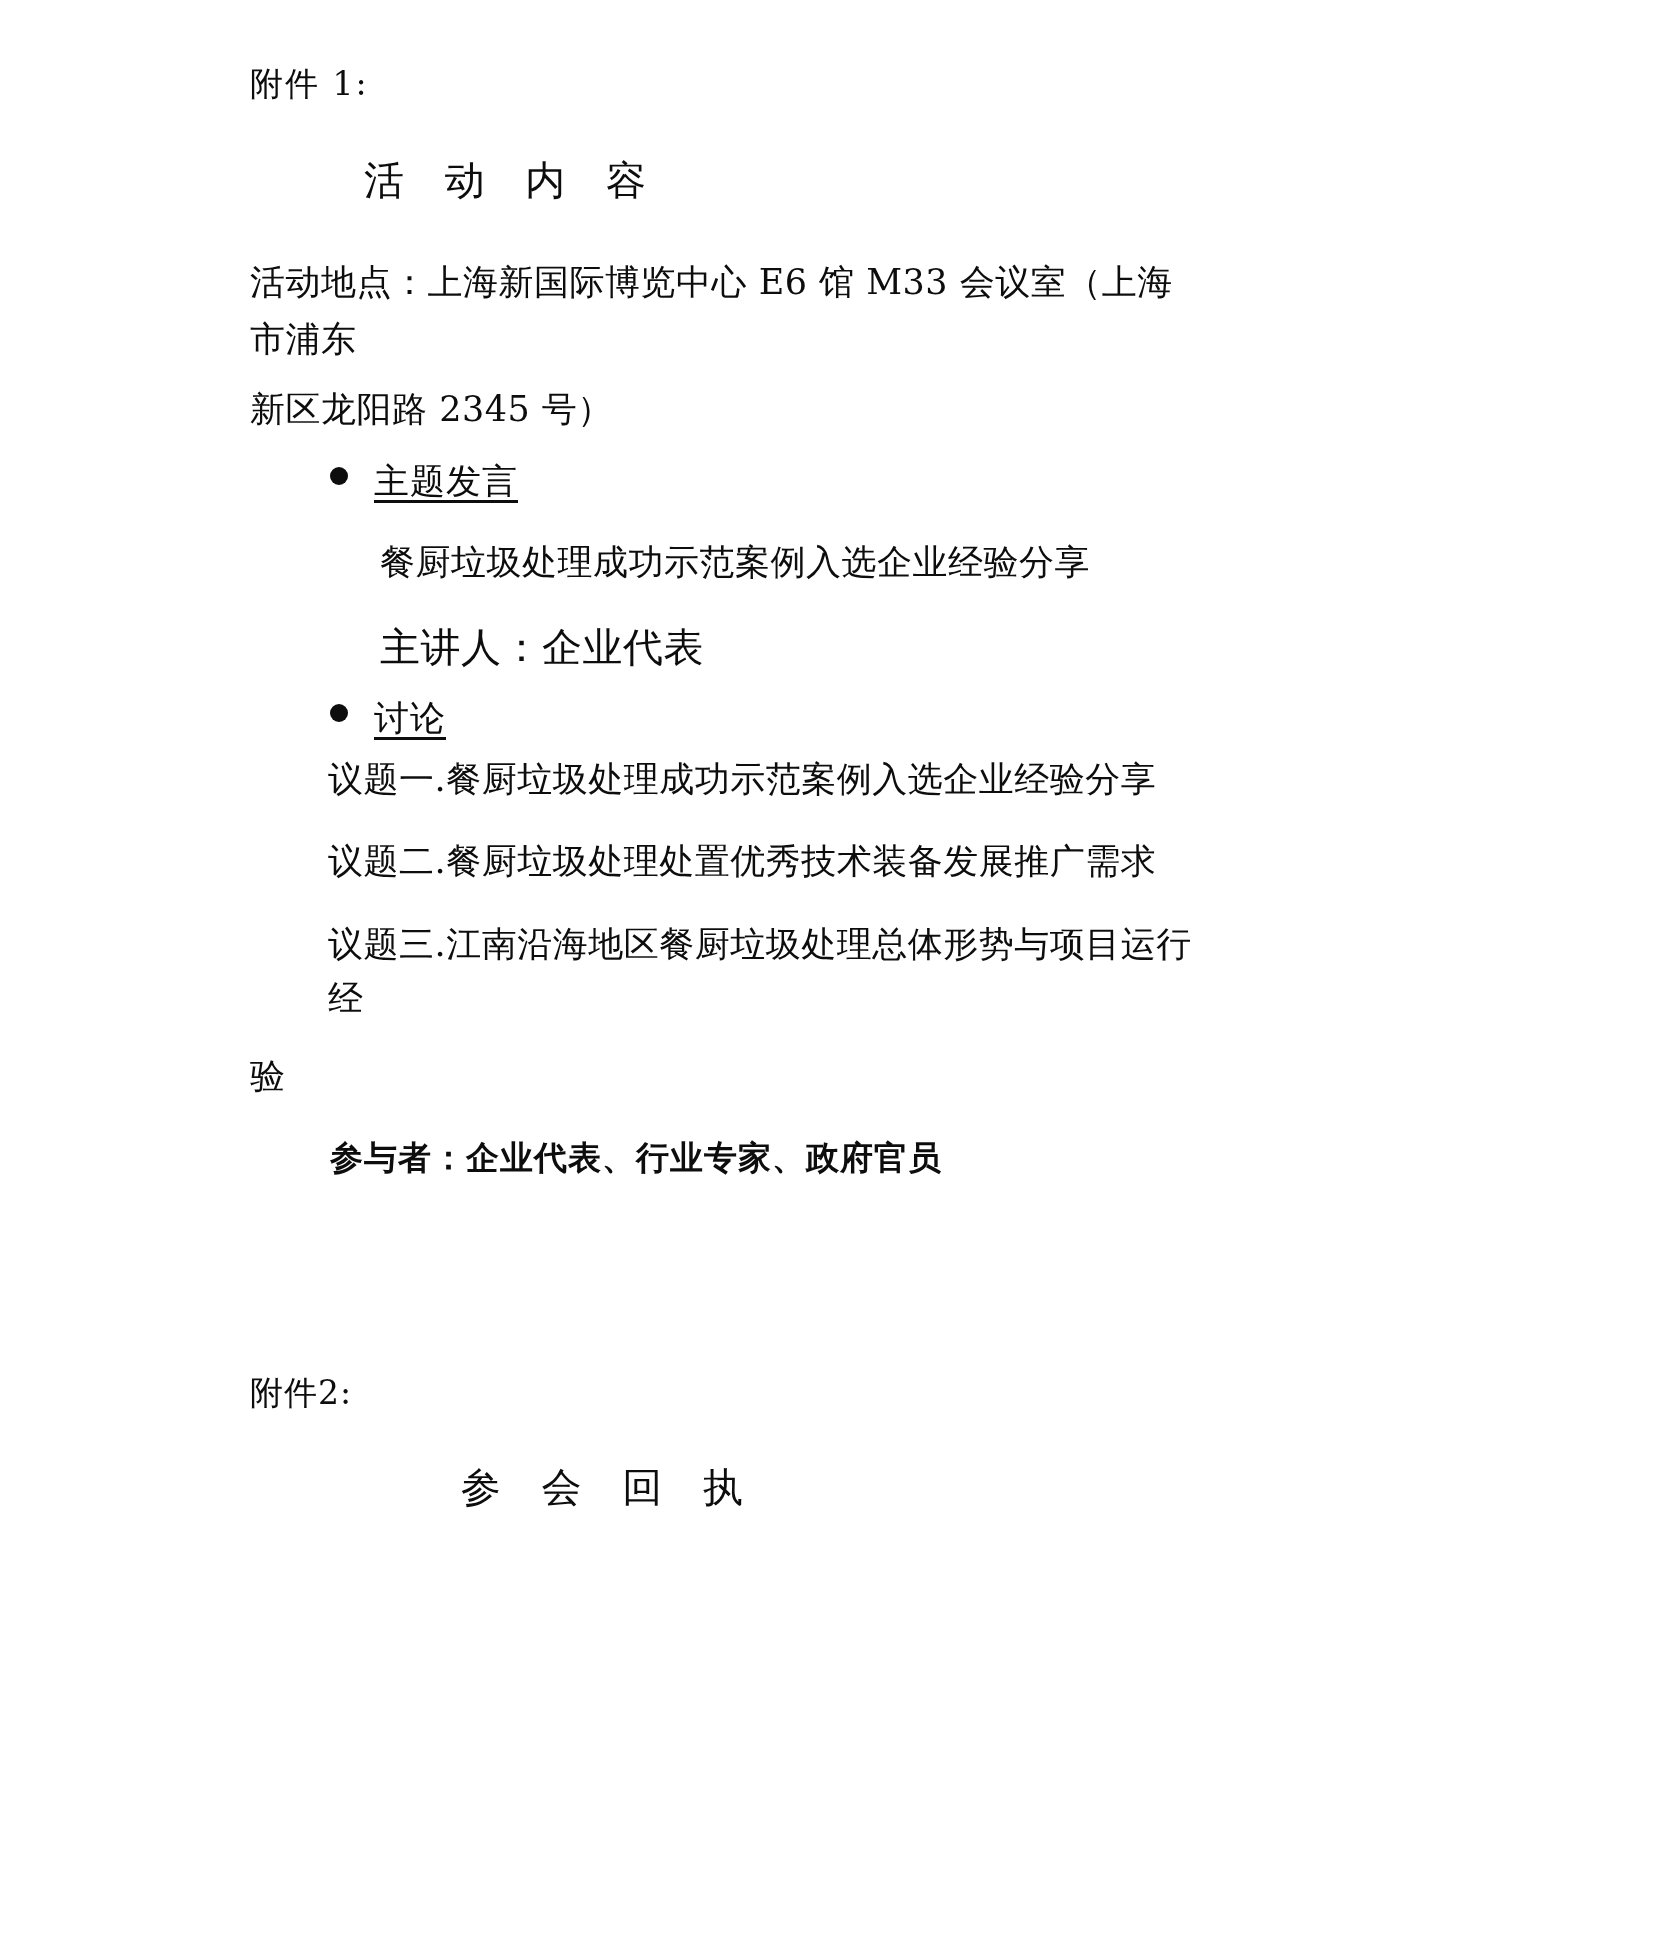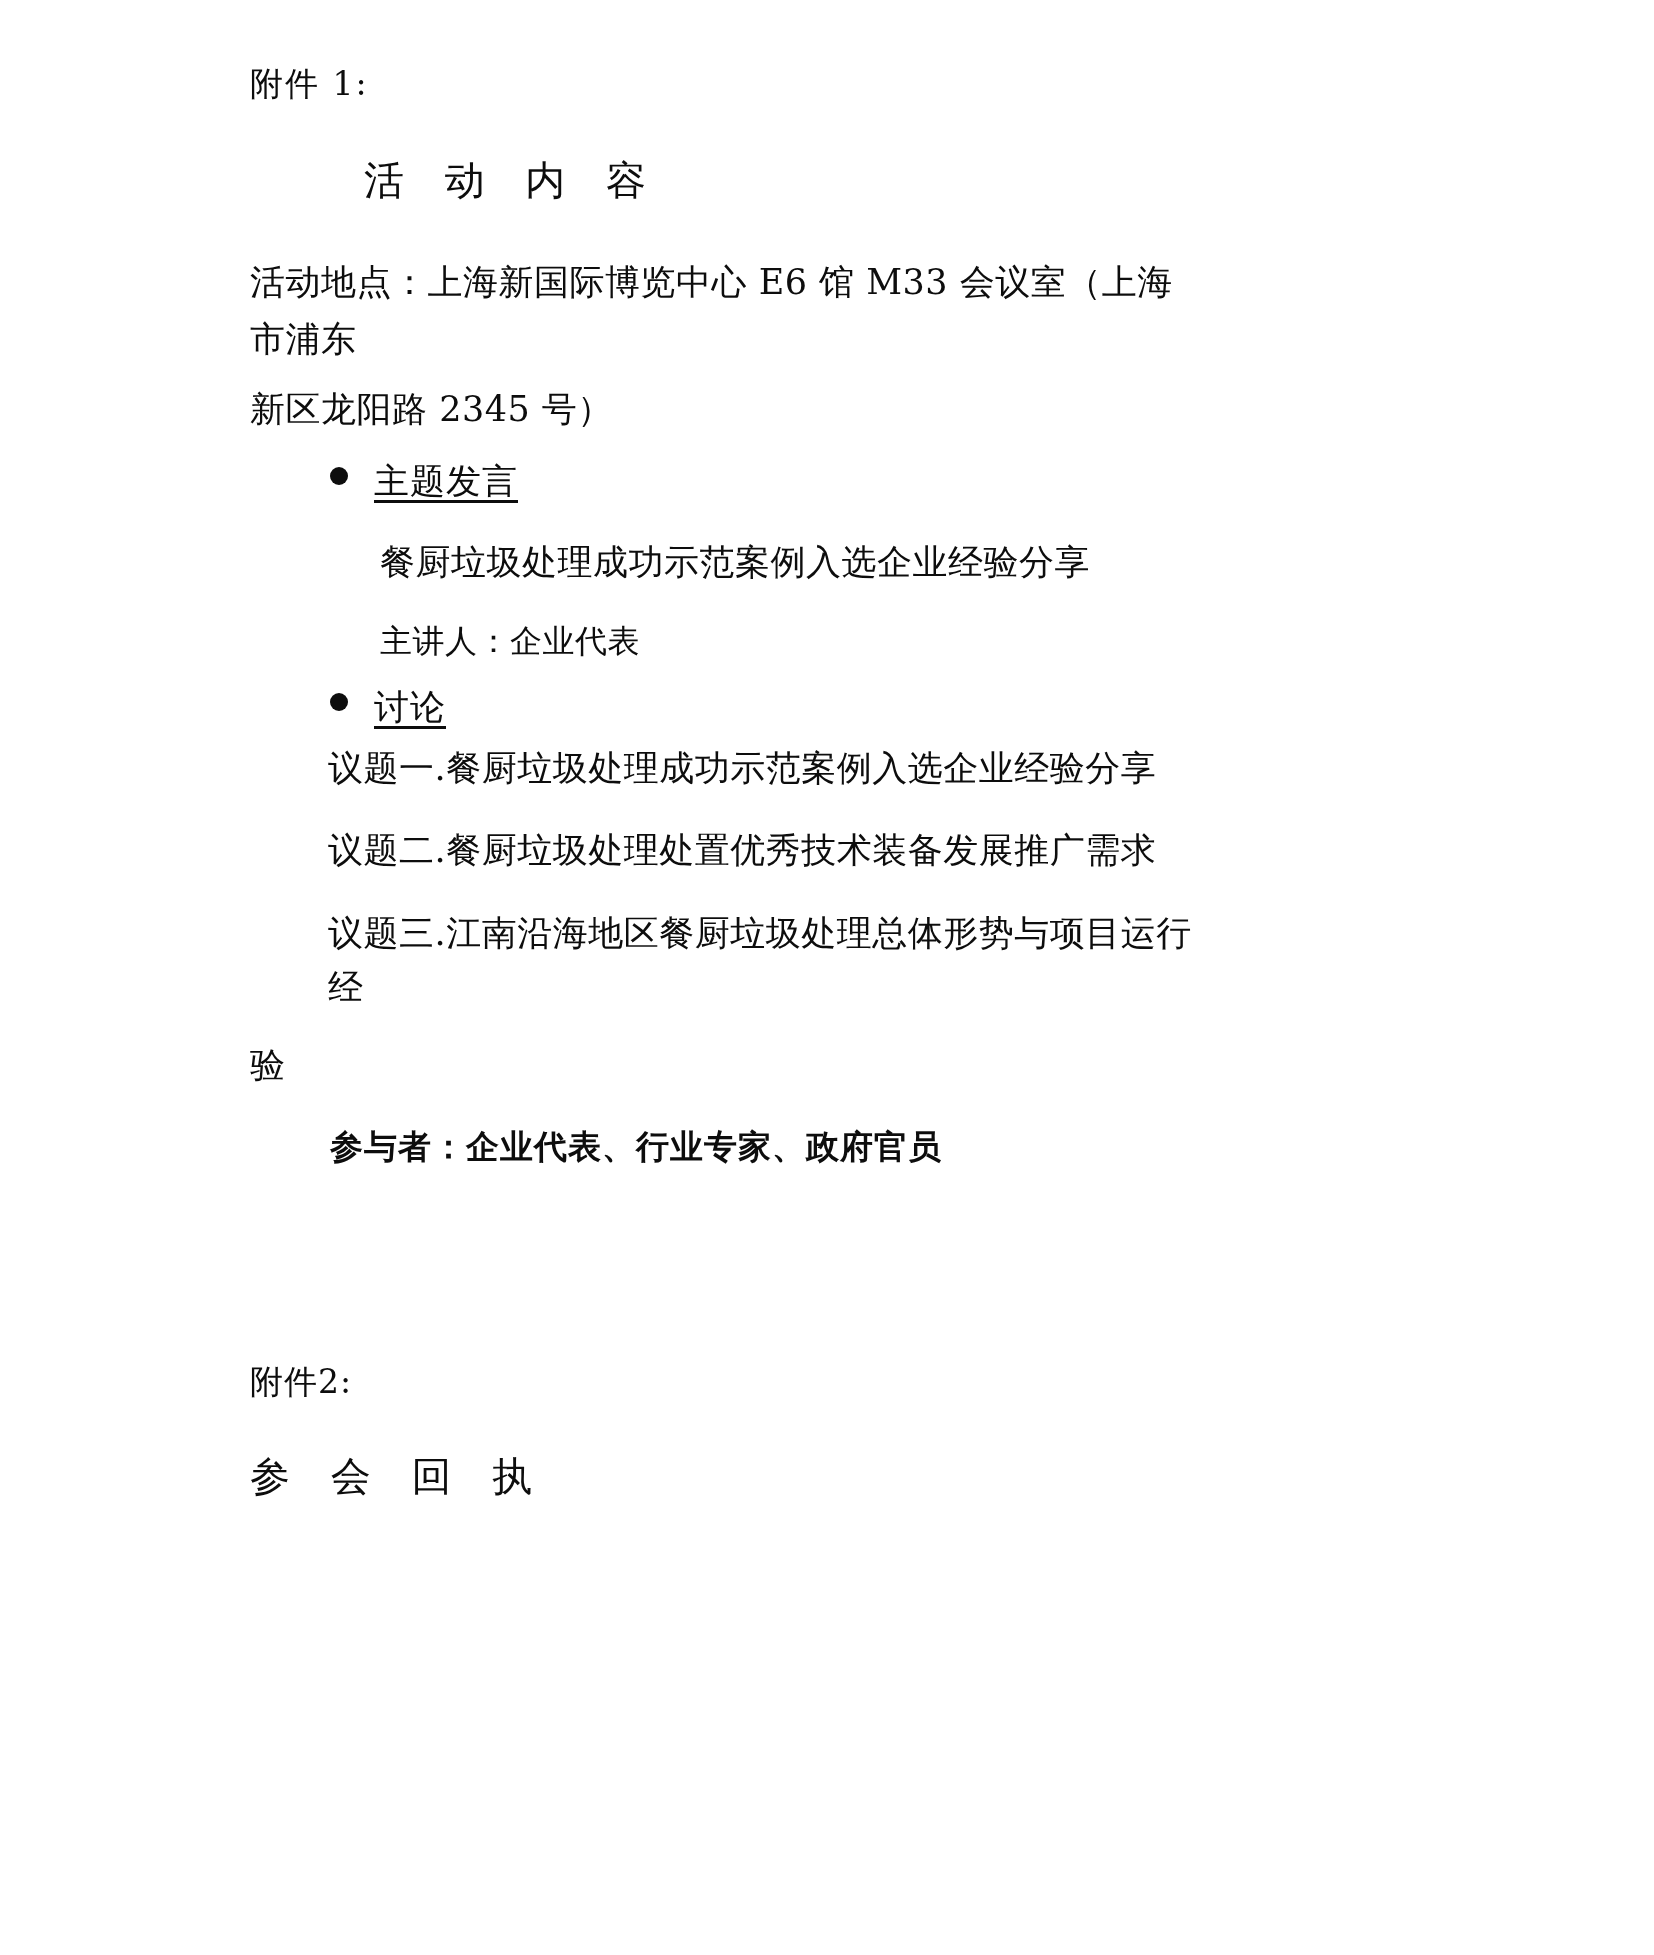--- a/index.html
+++ b/index.html
@@ -68,21 +68,21 @@
     text-underline-offset: 7px;
     letter-spacing: 1px;
   }
   .indent-line {
     font-size: 35px;
     padding-left: 130px;
     margin: 34px 0 34px 0;
     letter-spacing: 0.5px;
   }
   .indent-line.sub {
-    font-size: 32px;
+    font-size: 40px;
     margin: 30px 0 18px 0;
   }
   .topic-line {
     font-size: 35px;
     padding-left: 78px;
     margin: 0 0 28px 0;
     letter-spacing: 0.5px;
     line-height: 1.55;
   }
   .topic-cont {
@@ -99,24 +99,24 @@
   }
   .spacer {
     height: 190px;
   }
   .attachment-label2 {
     font-size: 33px;
     letter-spacing: 1px;
     margin: 0 0 44px 0;
   }
   .doc-title2 {
-    text-align: left;
+    text-align: right;
     font-size: 40px;
     letter-spacing: 14px;
-    margin: 0;
+    margin: 17px;
     padding-right: 420px;
     font-weight: normal;
   }
 </style>
 </head>
 <body>
 
 <div class="page">
 
   <div class="attachment-label">附件 1:</div>

